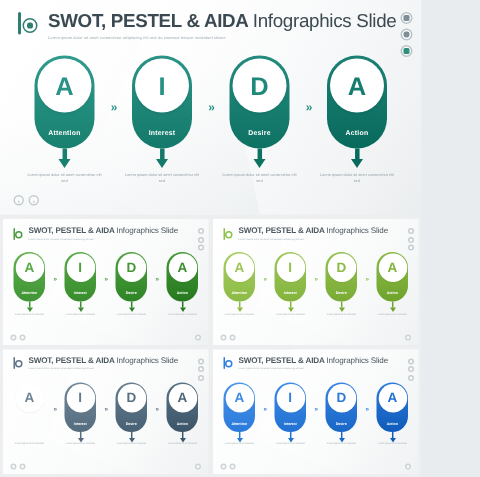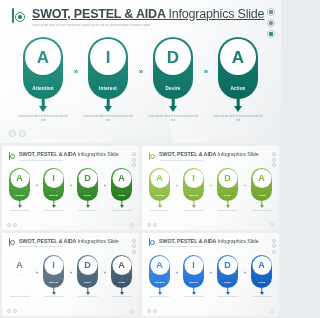--- a/index.html
+++ b/index.html
@@ -30,21 +30,21 @@
 
   .hdr { position: absolute; left: 11px; top: 7px; display: flex; align-items: flex-start; z-index: 4; }
   .logo { width: 16px; height: 17px; position: relative; flex: 0 0 auto; margin-top: 1px; }
   .logo .bar { position: absolute; left: 1px; top: 0; width: 1.6px; height: 15px; background: #2f7f71; border-radius: 1px; }
   .logo .ring { position: absolute; left: 4px; top: 4px; width: 10px; height: 10px; border: 1.4px solid #2f7f71; border-radius: 50%; }
   .logo .ring::after { content:""; position:absolute; left: 2.4px; top: 2.4px; width: 3.4px; height: 3.4px; background:#2f7f71; border-radius:50%; }
 
   .titles { margin-left: 5px; }
   .title {
     font-size: 12.5px; font-weight: 700; color: #3b4a52;
-    letter-spacing: -0.2px; white-space: nowrap; line-height: 14px; text-decoration: underline;
+    letter-spacing: -0.2px; white-space: nowrap; line-height: 14px;
   }
   .title .thin { font-weight: 400; }
   .subtitle {
     margin-top: 3px; font-size: 2.6px; color: #9aa6ac; line-height: 4px;
     letter-spacing: .1px; white-space: nowrap; max-width: 206px; overflow: hidden;
   }
 
   .side-tools { position: absolute; right: 6px; top: 8px; z-index: 5; display:flex; flex-direction:column; gap: 3px; }
   .tool {
     width: 8px; height: 8px; border-radius: 50%;

